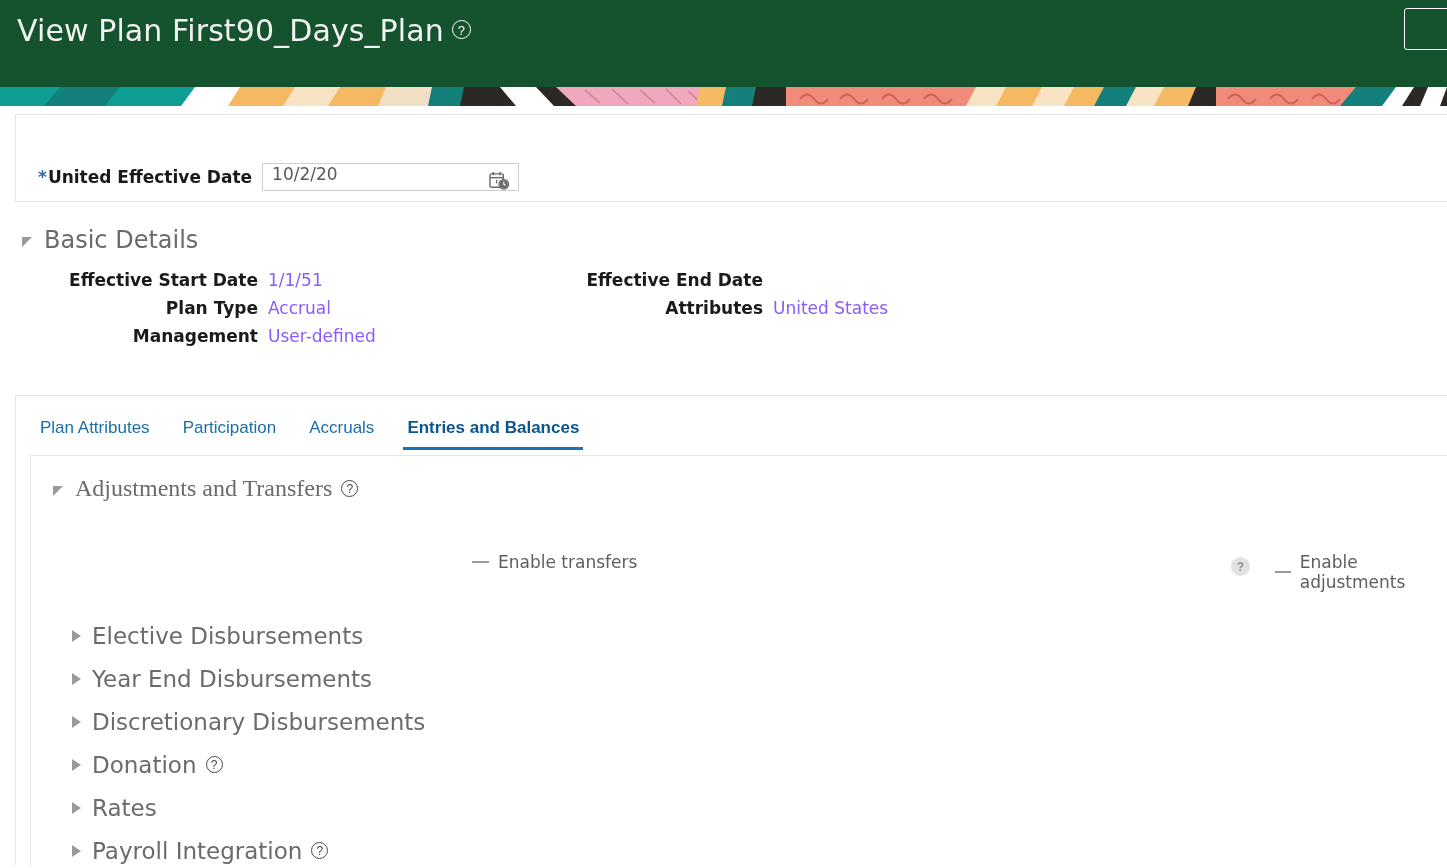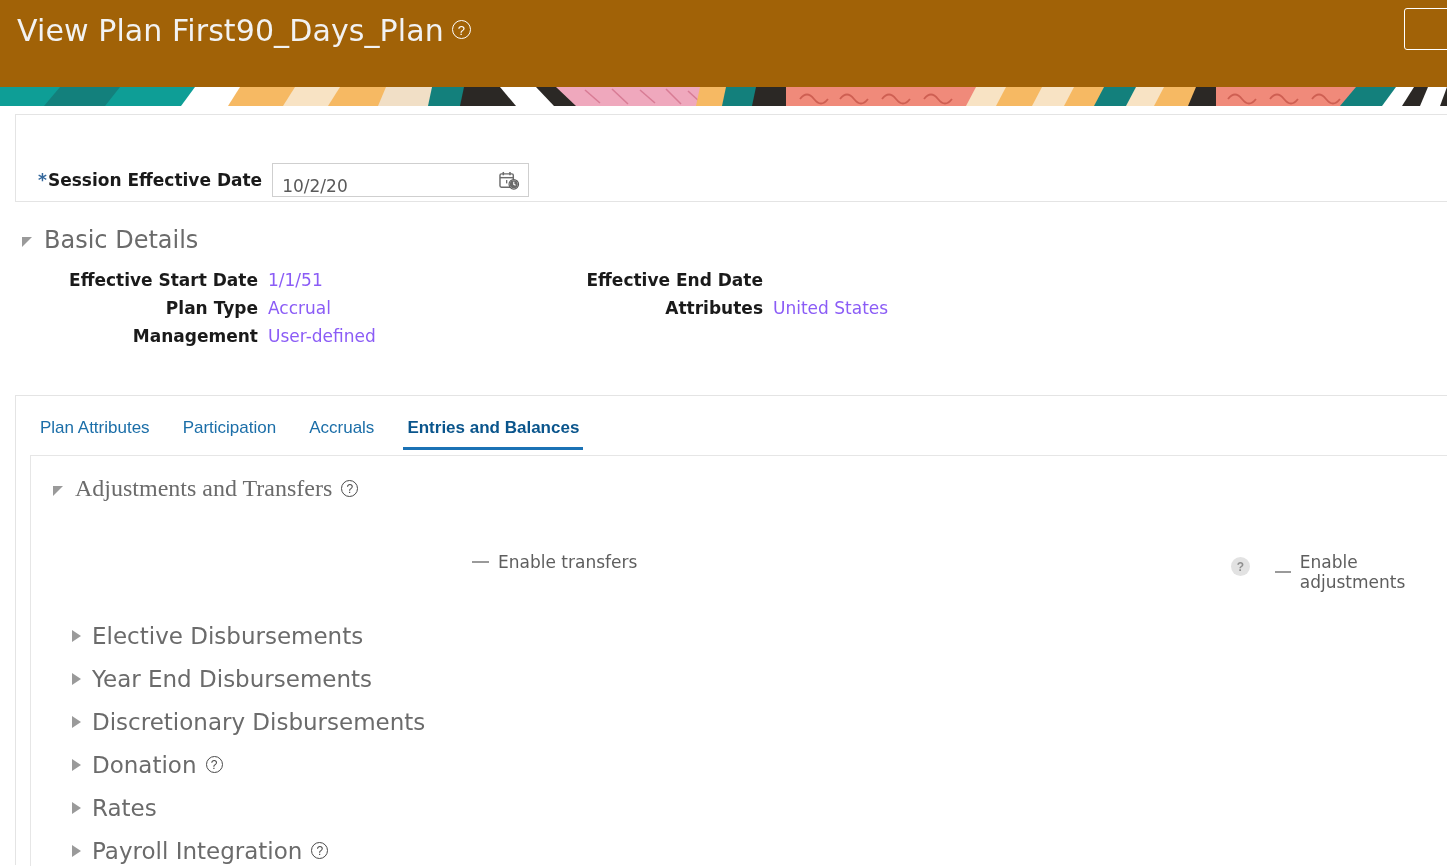--- a/index.html
+++ b/index.html
@@ -8,21 +8,21 @@
     width: 1447px; height: 868px;
     background: #ffffff;
     font-family: "Liberation Sans", sans-serif;
     overflow: hidden;
   }
 
   
   #app-header {
     position: absolute; left: 0; top: 0;
     width: 1447px; height: 87px;
-    background: #a16207;
+    background: #14532d;
   }
   #page-title {
     position: absolute; left: 17px; top: 13px;
     font-size: 30px; font-weight: 400;
     color: #f2f2f2; letter-spacing: .1px;
     white-space: nowrap;
     font-family: "DejaVu Sans", sans-serif;
   }
   .help-ring {
     display: inline-block;
@@ -82,25 +82,25 @@
     display: flex; align-items: center;
   }
   #session-label {
     font-size: 17px; color: #1a1a1a; font-weight: 600;
     font-family: "DejaVu Sans", sans-serif;
     white-space: nowrap;
   }
   #session-required { color: #35689c; font-weight: 700; margin-right: 1px; }
   #session-date-input {
     margin-left: 10px;
-    width: 257px; height: 34px;
+    width: 257px; height: 28px;
     border: 1px solid #cfcfcf;
     background: #ffffff;
     position: relative;
-    display: flex; align-items: flex-end;
+    display: flex; align-items: flex-start;
   }
   #session-date-value {
     font-size: 17px; color: #5a5a5a; padding-left: 9px;
     font-family: "DejaVu Sans", sans-serif;
   }
   #calendar-icon {
     position: absolute; right: 8px; top: 7px;
     width: 21px; height: 20px;
   }
 
@@ -311,21 +311,21 @@
     <polygon points="1396,0 1418,0 1404,19 1382,19" fill="#ffffff"></polygon>
     <polygon points="1414,0 1432,0 1420,19 1402,19" fill="#2b2825"></polygon>
     <polygon points="1428,0 1447,0 1440,19 1420,19" fill="#ffffff"></polygon>
   </svg>
 </div>
 
 <div id="page-body">
 
   <div id="session-panel" class="panel">
     <div id="session-row">
-      <div id="session-label"><span id="session-required">*</span><span>Session Effective Date</span></div>
+      <div id="session-label"><span id="session-required">*</span><span>United Effective Date</span></div>
       <div id="session-date-input" title="m/d/yy">
         <span id="session-date-value">10/2/20</span>
         <svg id="calendar-icon" viewBox="0 0 22 21">
           <rect x="1" y="3" width="14" height="14" rx="1.5" fill="none" stroke="#6b6b6b" stroke-width="1.5"></rect>
           <line x1="1" y1="7" x2="15" y2="7" stroke="#6b6b6b" stroke-width="1.5"></line>
           <line x1="4.5" y1="1" x2="4.5" y2="4.5" stroke="#6b6b6b" stroke-width="1.6"></line>
           <line x1="11.5" y1="1" x2="11.5" y2="4.5" stroke="#6b6b6b" stroke-width="1.6"></line>
           <line x1="8" y1="9.5" x2="8" y2="13" stroke="#6b6b6b" stroke-width="1.4"></line>
           <circle cx="15.5" cy="14" r="5" fill="#ffffff" stroke="#5a5a5a" stroke-width="1.2"></circle>
           <circle cx="15.5" cy="14" r="4.2" fill="#6b6b6b"></circle>

